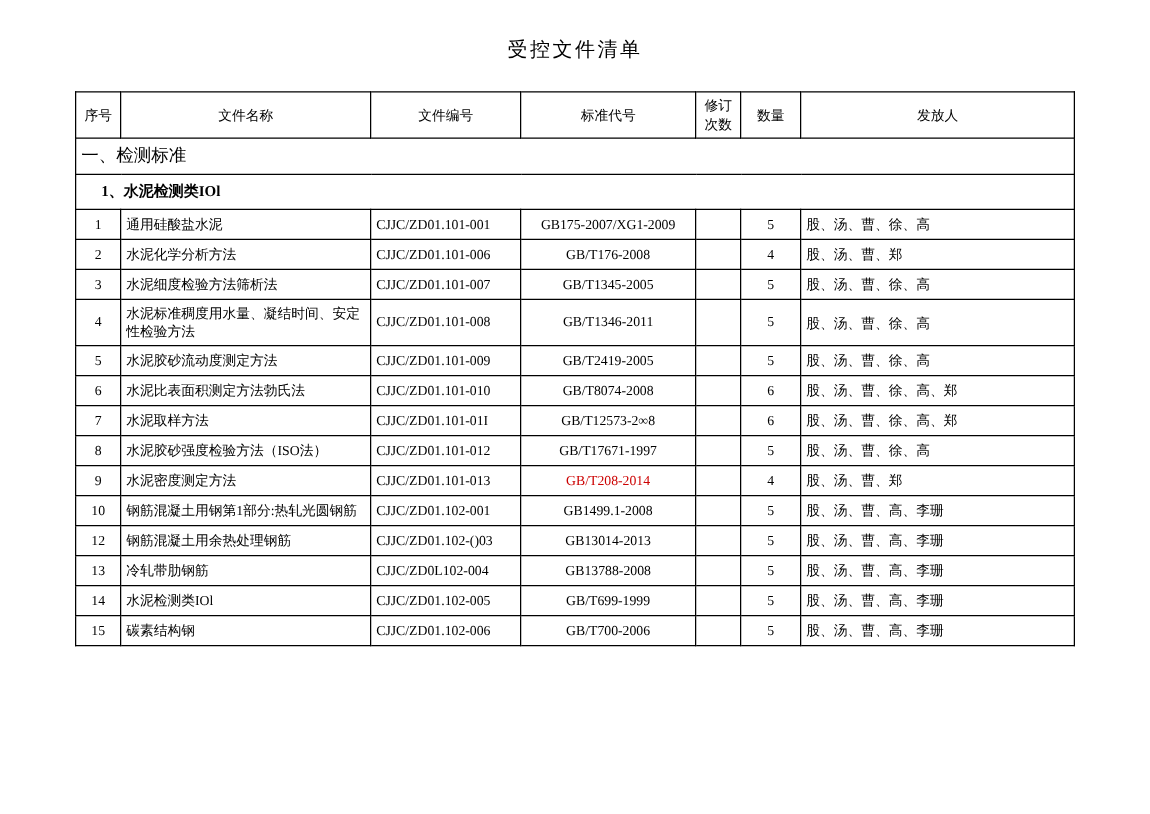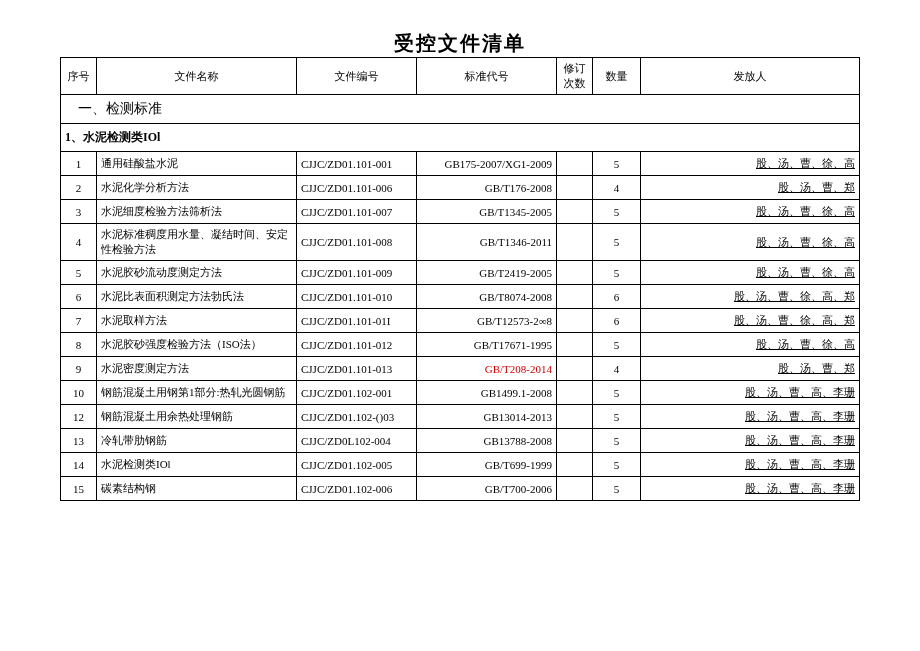--- a/index.html
+++ b/index.html
@@ -9,23 +9,23 @@
     }
     body {
       font-family: "SimSun", "宋体", serif;
       background: #fff;
       padding: 30px 60px;
       font-size: 12px;
       color: #000;
     }
     .title {
       text-align: center;
-      font-size: 20px;
-      font-weight: bold;
-      margin-bottom: 0;
+      font-size: 16px;
+      font-weight: normal;
+      margin-bottom: 22px;
       letter-spacing: 2px;
     }
     table {
       width: 100%;
       border-collapse: collapse;
       table-layout: fixed;
     }
     th, td {
       border: 1px solid #000;
       padding: 3px 4px;
@@ -33,35 +33,35 @@
       font-weight: normal;
     }
     th {
       text-align: center;
       font-size: 11px;
       height: 26px;
     }
     .col-seq { width: 36px; text-align: center; }
     .col-name { width: 200px; text-align: left; margin-left: 34px; }
     .col-code { width: 120px; text-align: left; }
-    .col-std { width: 140px; text-align: right; }
+    .col-std { width: 140px; text-align: center; }
     .col-rev { width: 36px; text-align: center; }
     .col-qty { width: 48px; text-align: center; }
-    .col-dist { text-align: right; text-decoration: underline; }
+    .col-dist { text-align: left; }
     .section-row td {
       text-align: left;
       font-size: 14px;
-      padding: 5px 17px;
+      padding: 5px 4px;
       font-weight: normal;
     }
     .subsection-row td {
       text-align: left;
       font-weight: bold;
       font-size: 12px;
-      padding: 5px 4px;
+      padding: 5px 20px;
     }
     .data-row td {
       height: 24px;
       font-size: 11px;
     }
     .red { color: #c00; margin-left: 36px; }
   </style>
 </head>
 <body>
 
@@ -155,21 +155,21 @@
         <td class="col-code">CJJC/ZD01.101-01I</td>
         <td class="col-std">GB/T12573-2∞8</td>
         <td class="col-rev"></td>
         <td class="col-qty">6</td>
         <td class="col-dist">股、汤、曹、徐、高、郑</td>
       </tr>
       <tr class="data-row">
         <td class="col-seq">8</td>
         <td class="col-name">水泥胶砂强度检验方法（ISO法）</td>
         <td class="col-code">CJJC/ZD01.101-012</td>
-        <td class="col-std">GB/T17671-1995</td>
+        <td class="col-std">GB/T17671-1997</td>
         <td class="col-rev"></td>
         <td class="col-qty">5</td>
         <td class="col-dist">股、汤、曹、徐、高</td>
       </tr>
       <tr class="data-row">
         <td class="col-seq">9</td>
         <td class="col-name">水泥密度测定方法</td>
         <td class="col-code">CJJC/ZD01.101-013</td>
         <td class="col-std red">GB/T208-2014</td>
         <td class="col-rev"></td>

